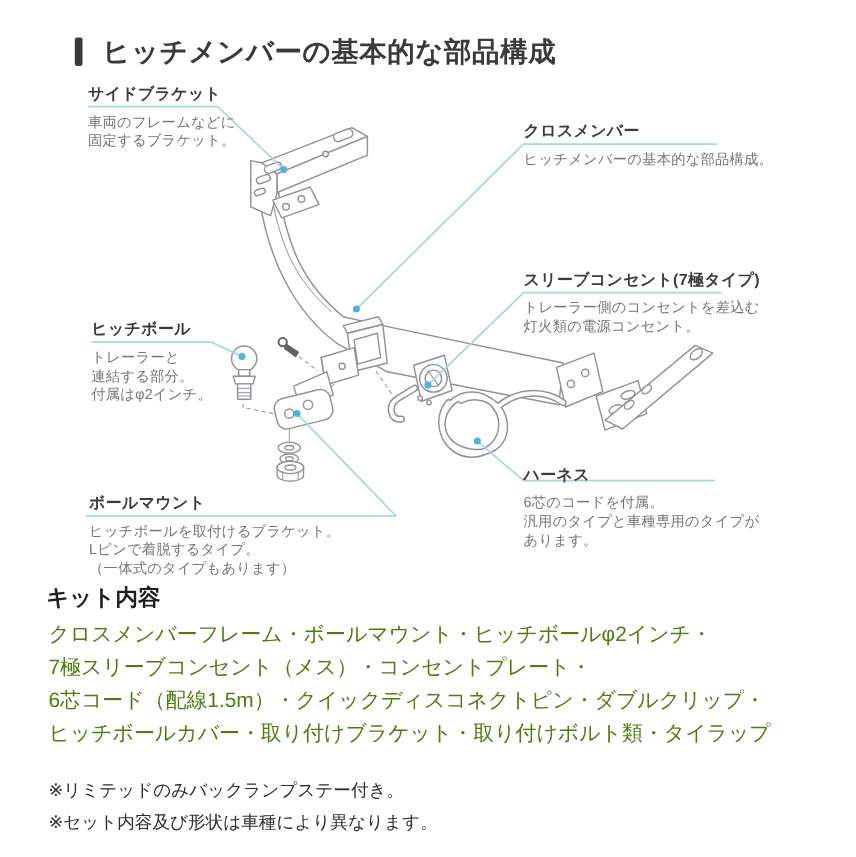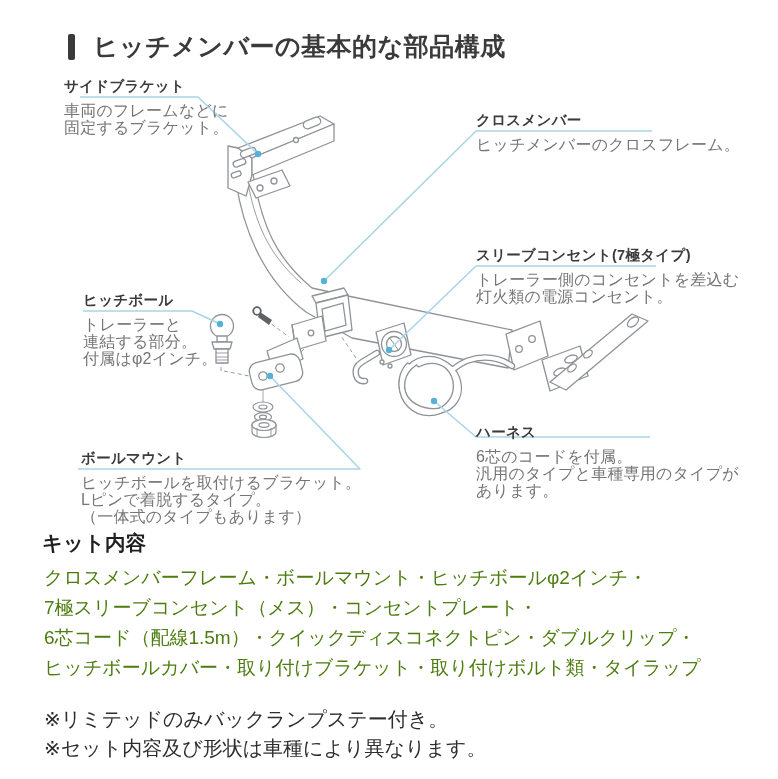--- a/index.html
+++ b/index.html
@@ -9,24 +9,24 @@
     background:#ffffff;
     overflow:hidden;
     font-family:"Liberation Sans","DejaVu Sans",sans-serif;
   }
   .title-row{position:absolute;left:68px;top:30px;display:flex;align-items:center;}
   .tbar{display:inline-block;width:7px;height:26px;background:#3a3a3a;border-radius:2px;margin-right:18px;}
   .title-row h1{margin:0;font-size:25px;font-weight:bold;color:#3a3a3a;letter-spacing:0.5px;white-space:nowrap;}
   .diagram-svg{position:absolute;left:0;top:0;}
   .co{position:absolute;white-space:nowrap;}
   .co h3{margin:0;font-size:14.5px;line-height:16px;font-weight:bold;color:#3b3b3b;letter-spacing:0.3px;}
-  .co .desc{margin-top:8px;font-size:16px;line-height:17px;color:#757575;letter-spacing:0.2px;}
+  .co .desc{margin-top:8px;font-size:13px;line-height:17px;color:#757575;letter-spacing:0.2px;}
   .kit-heading{position:absolute;left:42px;top:529px;margin:0;font-size:20.5px;font-weight:bold;color:#1f1f1f;white-space:nowrap;}
   .kit-lines{position:absolute;left:44px;top:563px;font-size:19px;line-height:30px;color:#4d7c0f;white-space:nowrap;}
-  .kit-notes{position:absolute;left:44px;top:705px;font-size:20px;line-height:29px;color:#2d2d2d;white-space:nowrap;}
+  .kit-notes{position:absolute;left:44px;top:705px;font-size:16px;line-height:29px;color:#2d2d2d;white-space:nowrap;}
 </style>
 </head>
 <body>
 
 <div class="page">
 
   <div class="title-row">
     <span class="tbar"></span>
     <h1>ヒッチメンバーの基本的な部品構成</h1>
   </div>
@@ -148,32 +148,32 @@
     <g fill="#56b1d9">
       <circle cx="258" cy="154" r="3.2"></circle>
       <circle cx="324" cy="281" r="3.2"></circle>
       <circle cx="389" cy="350" r="3.2"></circle>
       <circle cx="434" cy="401" r="3.2"></circle>
       <circle cx="220" cy="324" r="3.2"></circle>
       <circle cx="270" cy="376" r="3.2"></circle>
     </g>
   </svg>
 
-  <div class="co" style="left:64px;top:78px">
+  <div class="co" style="left:80px;top:78px">
     <h3>サイドブラケット</h3>
     <div class="desc">
       <div>車両のフレームなどに</div>
       <div>固定するブラケット。</div>
     </div>
   </div>
 
   <div class="co" style="left:476px;top:112px">
     <h3>クロスメンバー</h3>
     <div class="desc">
-      <div>ヒッチメンバーのクロスフレーム。</div>
+      <div>ヒッチメンバーの基本的な部品構成。</div>
     </div>
   </div>
 
   <div class="co" style="left:476px;top:247px">
     <h3>スリーブコンセント(7極タイプ)</h3>
     <div class="desc">
       <div>トレーラー側のコンセントを差込む</div>
       <div>灯火類の電源コンセント。</div>
     </div>
   </div>

